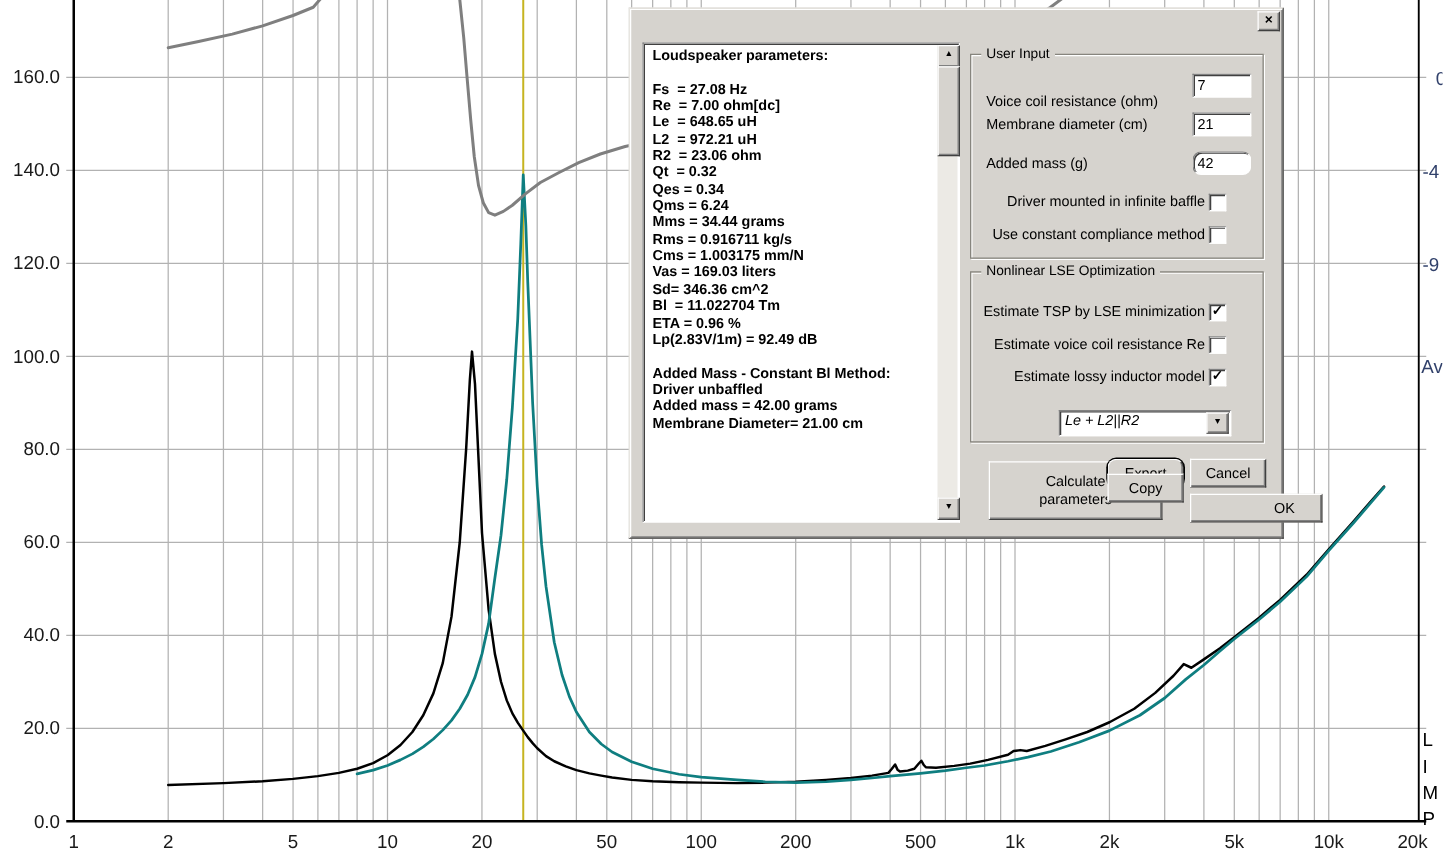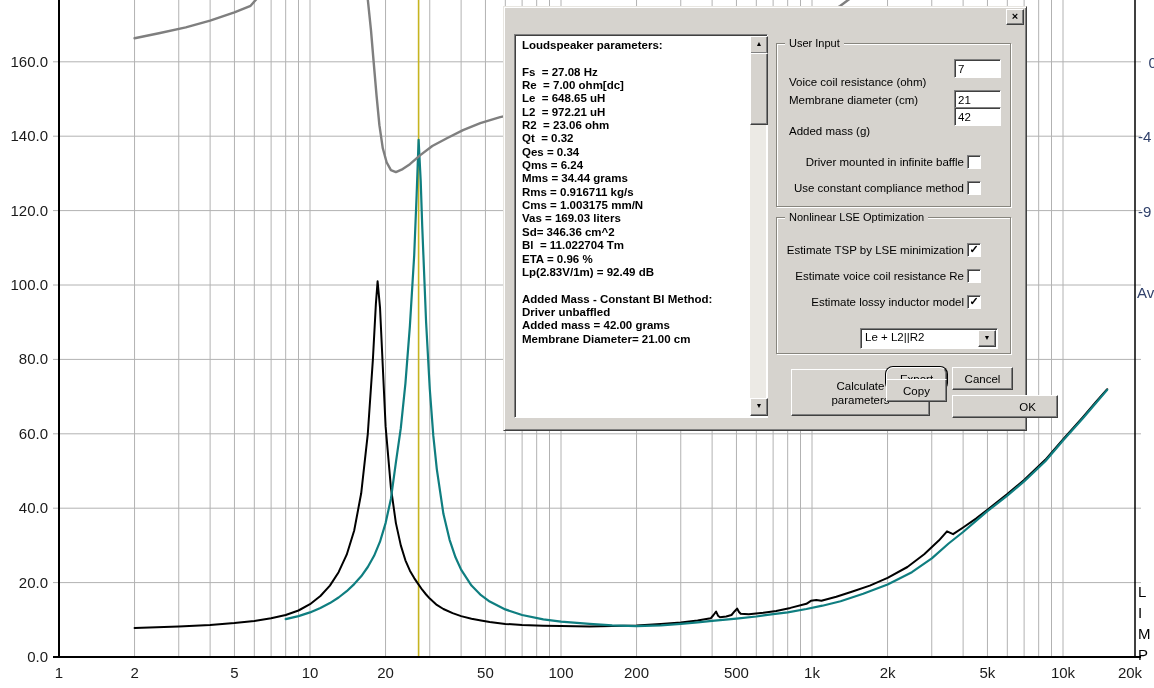--- a/index.html
+++ b/index.html
@@ -33,22 +33,22 @@
   .legend{position:absolute;top:-7px;left:8px;background:#d6d3ce;padding:0 4px;font-size:11px;
     white-space:nowrap;}
   .fld-label{position:absolute;left:12px;white-space:nowrap;}
   .fld-input{position:absolute;left:177px;width:42px;height:15px;background:#fff;
     border:1px solid;border-color:#808080 #fff #fff #808080;box-shadow:inset 1px 1px 0 #404040;
     font-family:"Liberation Sans",sans-serif;font-size:11.5px;padding:1px 0 1px 3px;outline:none;}
   .chk-label{position:absolute;right:46px;white-space:nowrap;}
   .chk-box{position:absolute;right:29px;width:12px;height:12px;background:#fff;
     border:1px solid;border-color:#808080 #fff #fff #808080;box-shadow:inset 1px 1px 0 #404040;
     font-size:11px;font-weight:bold;line-height:11px;text-align:center;color:#000;}
-  .combo{position:absolute;left:83px;top:110px;width:136px;height:19px;background:#fff;
-    border:1px solid;border-color:#808080 #fff #fff #808080;box-shadow:inset 1px 1px 0 #404040;}
+  .combo{position:absolute;left:70px;top:110px;width:136px;height:19px;background:#fff;
+    border:1px solid;border-color:#808080 #fff #fff #808080;box-shadow:inset 1px 1px 0 #404040;font-style:italic;}
   .combo-text{position:absolute;left:4px;top:2px;font-size:11.5px;white-space:nowrap;}
   .combo-btn{position:absolute;right:1px;top:1px;width:16px;height:15px;background:#d6d3ce;
     border:1px solid;border-color:#fff #404040 #404040 #fff;box-shadow:inset -1px -1px 0 #808080;
     font-size:7px;text-align:center;line-height:13px;}
   .btn{position:absolute;background:#d6d3ce;border:1px solid;border-color:#fff #404040 #404040 #fff;
     box-shadow:inset -1px -1px 0 #808080;font-size:11.5px;display:flex;align-items:center;
     justify-content:center;text-align:center;cursor:default;}
   .btn-default{box-shadow:0 0 0 1px #000,inset -1px -1px 0 #808080;border-radius:7px;}
   .btn-calc{left:287px;top:362px;width:101px;height:45px;line-height:14px;}
   .btn-export{left:382px;top:360px;width:59px;height:21px;}
@@ -181,21 +181,21 @@
       </div>
     </div>
 
     <div class="groupbox group-user">
       <span class="legend">User Input</span>
       <span class="fld-label" style="top:32px">Voice coil resistance (ohm)</span>
       <input class="fld-input" style="top: 15px;" value="7">
       <span class="fld-label" style="top:50px">Membrane diameter (cm)</span>
       <input class="fld-input" style="top: 46px;" value="21">
       <span class="fld-label" style="top:81px">Added mass (g)</span>
-      <input class="fld-input" style="top: 63px;" value="42">
+      <input class="fld-input" style="top: 77px; border-radius: 7px;" value="42">
       <span class="chk-label" style="top:112px">Driver mounted in infinite baffle</span>
       <span class="chk-box" style="top:111px"></span>
       <span class="chk-label" style="top:138px">Use constant compliance method</span>
       <span class="chk-box" style="top:137px"></span>
     </div>
 
     <div class="groupbox group-lse">
       <span class="legend">Nonlinear LSE Optimization</span>
       <span class="chk-label" style="top:26px">Estimate TSP by LSE minimization</span>
       <span class="chk-box" style="top:25px">✓</span>

